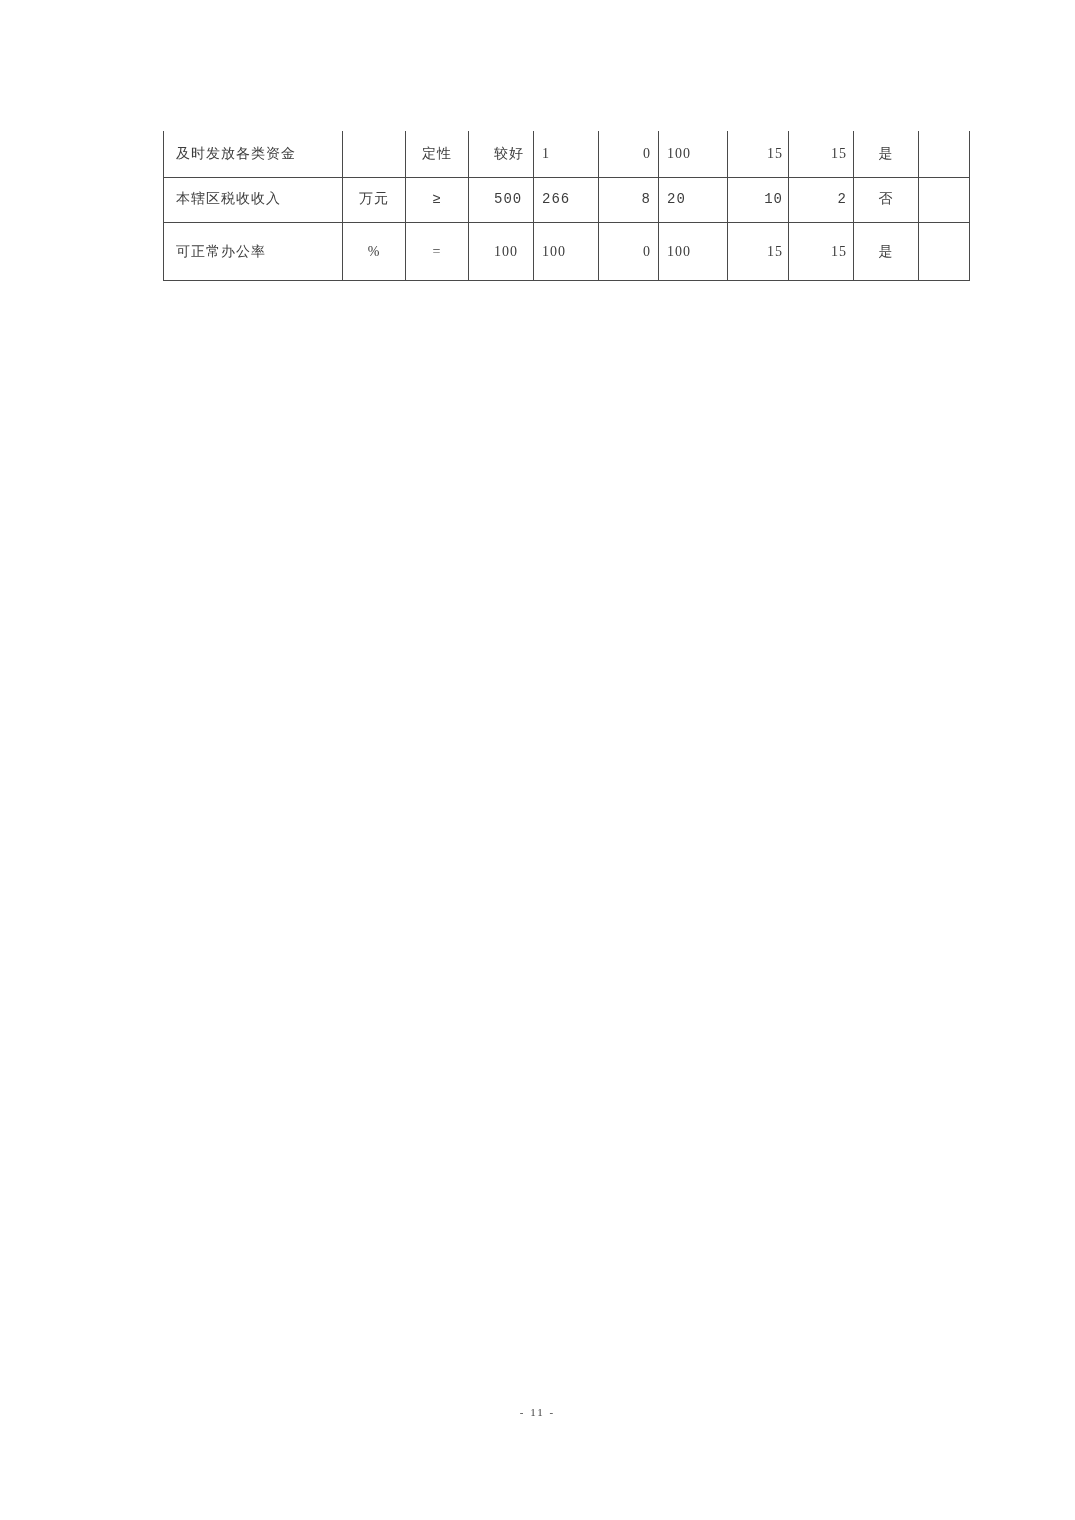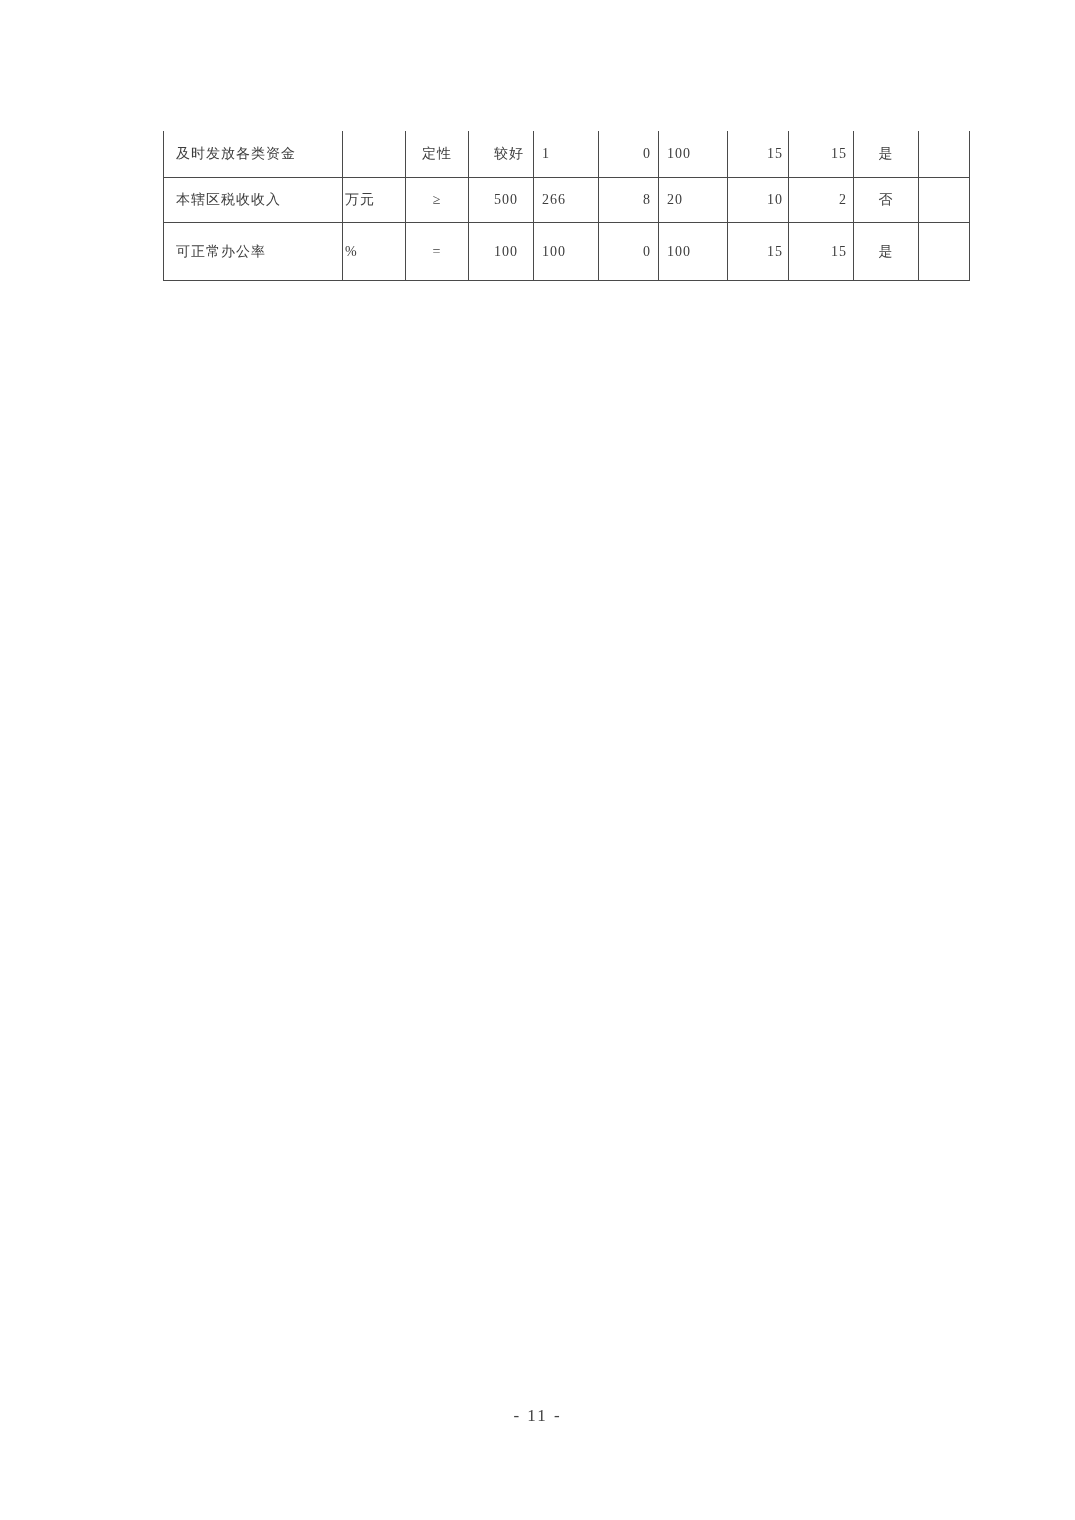--- a/index.html
+++ b/index.html
@@ -32,45 +32,45 @@
     letter-spacing: 1px;
     overflow: hidden;
     vertical-align: middle;
     word-break: break-all;
   }
   
   table.eval-table tr:first-child td { border-top: none; }
 
   
   table.eval-table tr:nth-child(1) { height: 46px; }
-  table.eval-table tr:nth-child(2) { height: 45px; }
+  table.eval-table tr:nth-child(2) { height: 45px; font-family: Liberation Mono, monospace; }
   table.eval-table tr:nth-child(3) { height: 58px; }
   table.eval-table tr:nth-child(4) { height: 43px; }
   table.eval-table tr:nth-child(5) { height: 45px; }
 
   
   td.c0  { text-align: left;   padding-left: 12px; padding-right: 5px; }
-  td.c1  { text-align: left; padding: 0 2px; }
+  td.c1  { text-align: center; padding: 0 2px; }
   td.c2  { text-align: center; padding: 0 2px; }
   td.c3  { text-align: left;   padding-left: 25px;  padding-right: 7px; }
   td.c4  { text-align: left;   padding-left: 8px;  padding-right: 2px; }
   td.c5  { text-align: right;  padding-right: 7px; }
   td.c6  { text-align: left;   padding-left: 8px; }
   td.c7  { text-align: right;  padding-right: 5px; }
   td.c8  { text-align: right;  padding-right: 6px; }
   td.c9  { text-align: center; padding: 0 2px; }
   td.c10 { padding: 0; }
 
   .page-number {
     position: absolute;
     left: 0;
     top: 1406px;
     width: 100%;
     text-align: center;
-    font-size: 17px;
+    font-size: 11px;
     letter-spacing: 2px;
     color: #444444;
   }
 </style>
 </head>
 <body>
 
 <div class="page">
 
   <table class="eval-table">

